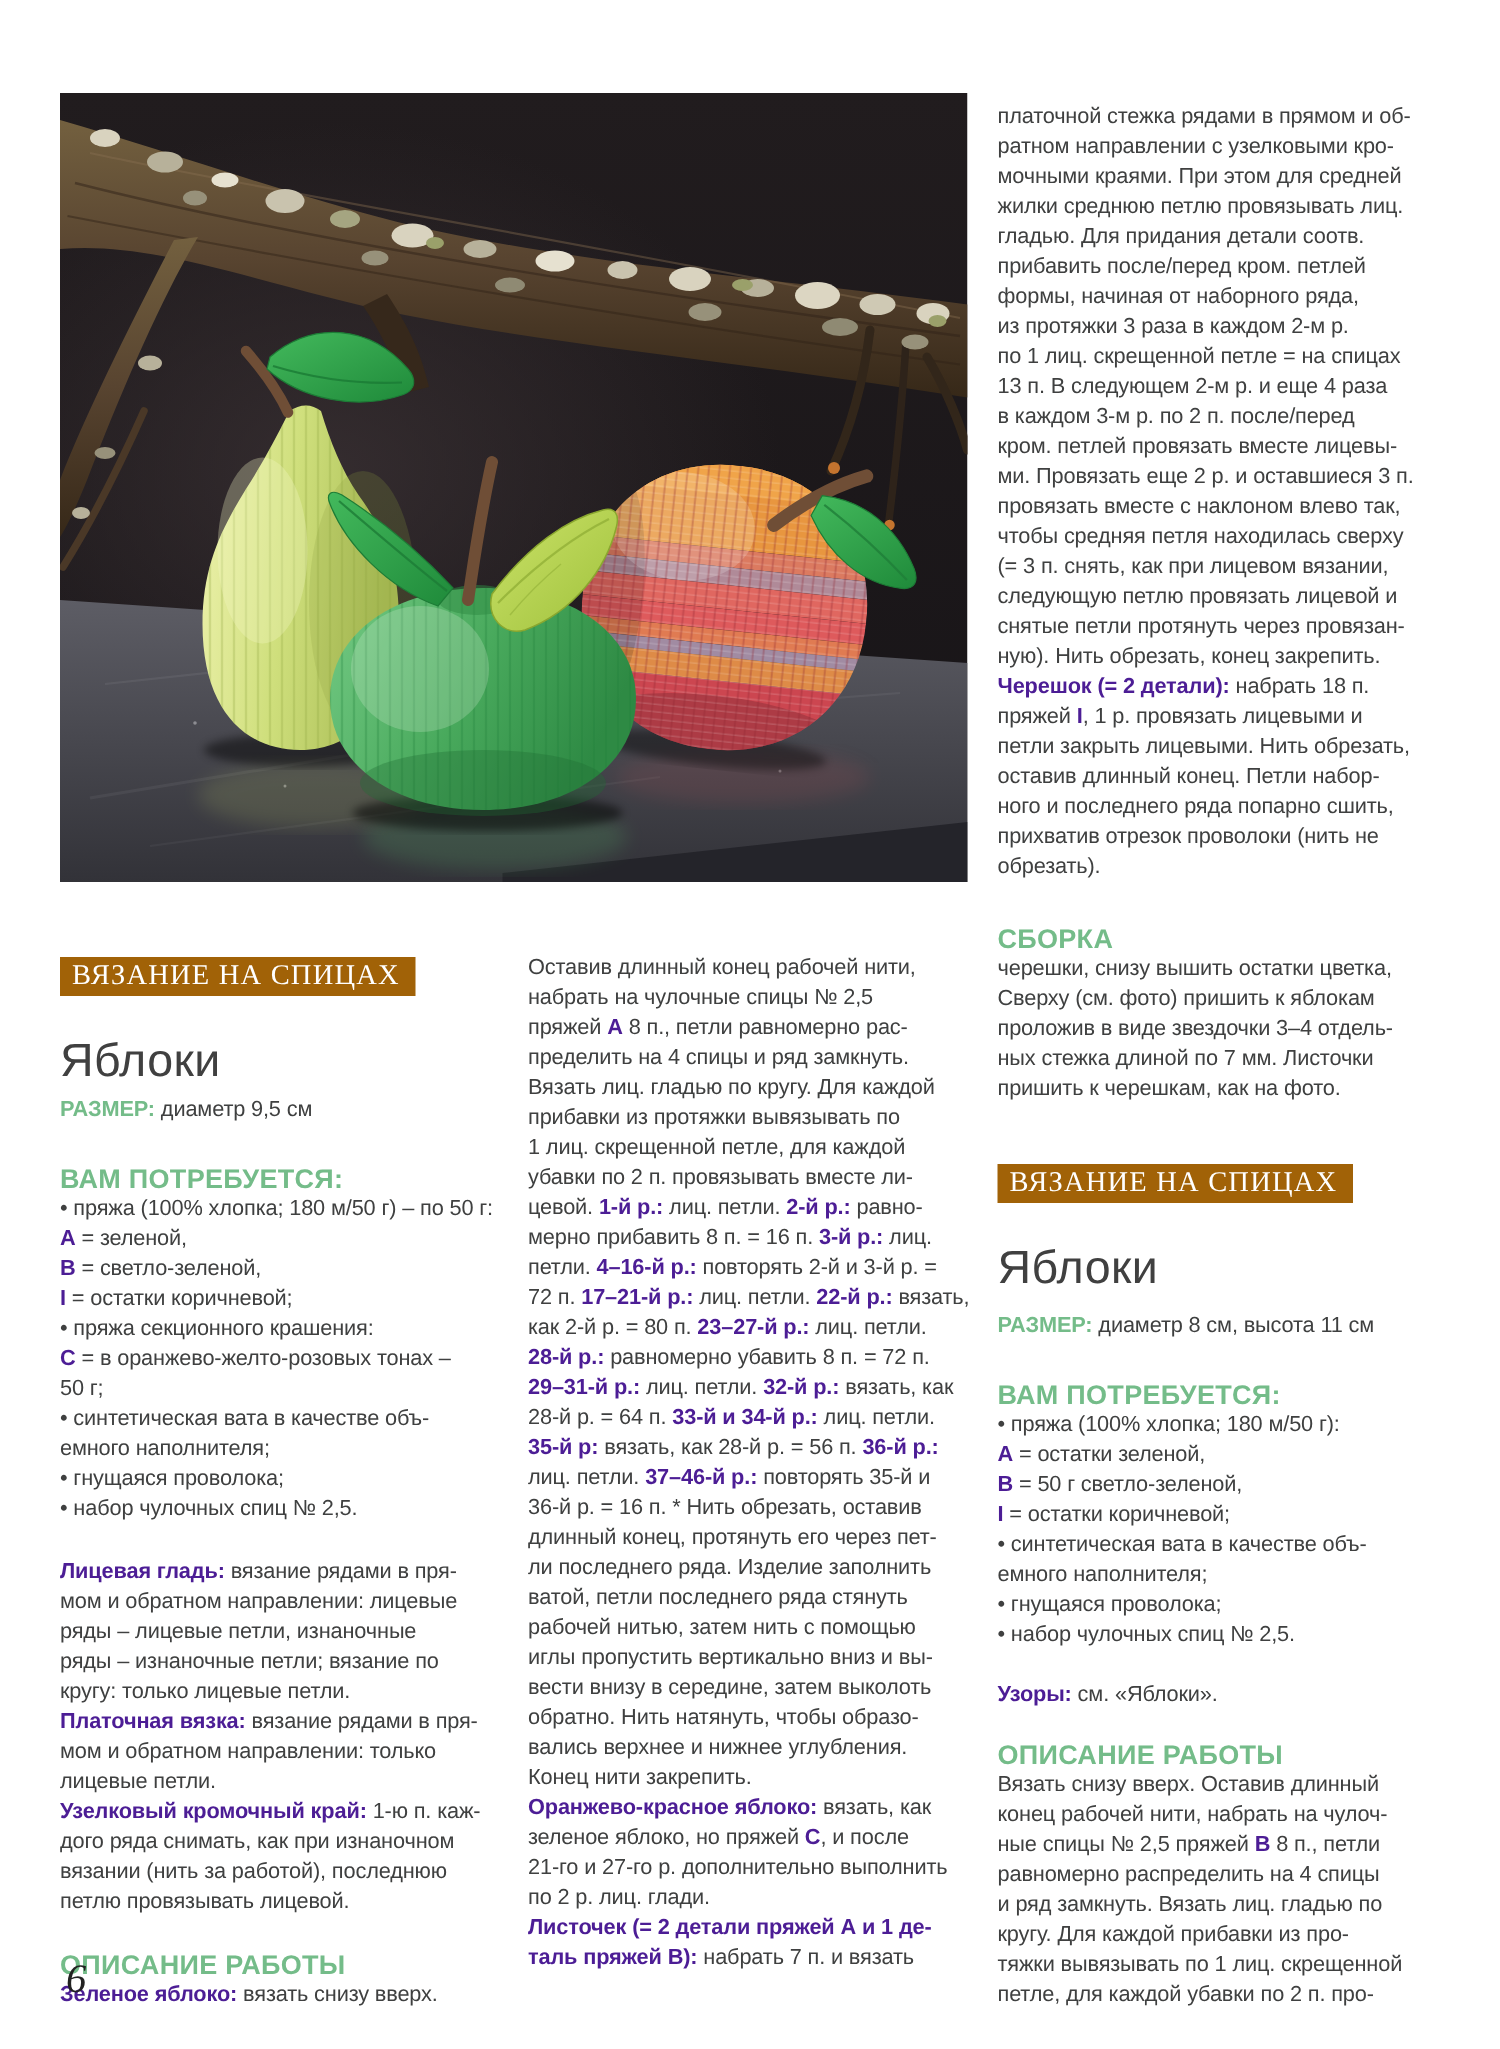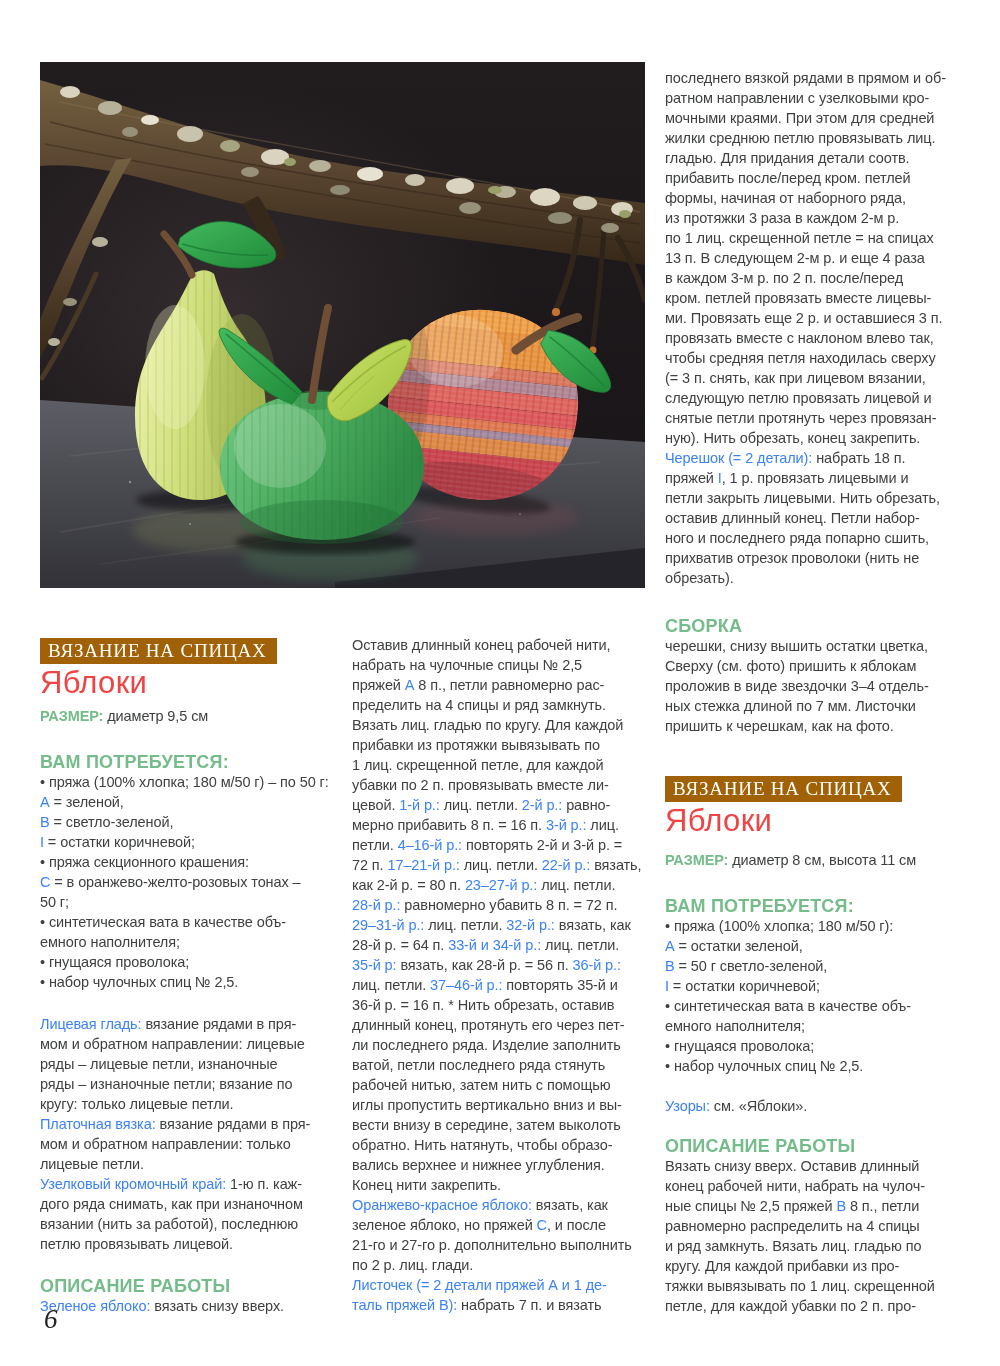--- a/index.html
+++ b/index.html
@@ -5,26 +5,26 @@
   html,body{margin:0;padding:0;background:#e8e8e8;}
   .page{position:relative;width:1000px;height:1366px;background:#ffffff;margin:0 auto;overflow:hidden;
         font-family:"Liberation Sans","DejaVu Sans",sans-serif;}
   .photo{position:absolute;left:40px;top:62px;width:605px;height:526px;margin:0;padding:0;}
   .photo svg{display:block;}
   .col{position:absolute;width:302px;}
   .col-left{left:40px;top:638px;}
   .col-mid{left:352px;top:635px;}
   .col-right{left:665px;top:68px;}
   .line{font-size:14.5px;line-height:20px;color:#3f4040;white-space:nowrap;letter-spacing:-0.1px;}
-  .seg-b{font-weight:normal;color:#3b82f6;}
+  .seg-b{font-weight:bold;color:#4c1d95;}
   .seg-g{font-weight:bold;color:#74bc89;}
   .col-heading{font-size:18px;line-height:20px;font-weight:bold;color:#74bc89;letter-spacing:0.2px;}
   .kicker{display:table;background:#a16207;color:#ffffff;font-family:"Liberation Serif","DejaVu Serif",serif;
           font-size:19px;line-height:19px;padding:3px 10px 4px 8px;letter-spacing:0.8px;white-space:nowrap;}
-  .title{font-size:31px;line-height:38px;color:#ef4444;letter-spacing:0.3px;}
+  .title{font-size:31px;line-height:38px;color:#404040;letter-spacing:0.3px;margin-top:24px;}
   .pageno{position:absolute;left:44px;top:1304px;font-family:"Liberation Serif","DejaVu Serif",serif;
           font-style:italic;font-size:27px;color:#222;}
 </style>
 </head>
 <body>
 
 <div class="page">
 
   <figure class="photo">
     <svg viewBox="0 0 605 526" width="605" height="526">
@@ -276,21 +276,21 @@
       <div class="line"><span>вались верхнее и нижнее углубления.</span></div>
       <div class="line"><span>Конец нити закрепить.</span></div>
       <div class="line"><span class="seg-b">Оранжево-красное яблоко:</span><span> вязать, как</span></div>
       <div class="line"><span>зеленое яблоко, но пряжей </span><span class="seg-b">С</span><span>, и после</span></div>
       <div class="line"><span>21-го и 27-го р. дополнительно выполнить</span></div>
       <div class="line"><span>по 2 р. лиц. глади.</span></div>
       <div class="line"><span class="seg-b">Листочек (= 2 детали пряжей А и 1 де-</span></div>
       <div class="line"><span class="seg-b">таль пряжей В):</span><span> набрать 7 п. и вязать</span></div>
     </div>
   <div class="col col-right">
-      <div class="line"><span>последнего вязкой рядами в прямом и об-</span></div>
+      <div class="line"><span>платочной стежка рядами в прямом и об-</span></div>
       <div class="line"><span>ратном направлении с узелковыми кро-</span></div>
       <div class="line"><span>мочными краями. При этом для средней</span></div>
       <div class="line"><span>жилки среднюю петлю провязывать лиц.</span></div>
       <div class="line"><span>гладью. Для придания детали соотв.</span></div>
       <div class="line"><span>прибавить после/перед кром. петлей</span></div>
       <div class="line"><span>формы, начиная от наборного ряда,</span></div>
       <div class="line"><span>из протяжки 3 раза в каждом 2-м р.</span></div>
       <div class="line"><span>по 1 лиц. скрещенной петле = на спицах</span></div>
       <div class="line"><span>13 п. В следующем 2-м р. и еще 4 раза</span></div>
       <div class="line"><span>в каждом 3-м р. по 2 п. после/перед</span></div>

